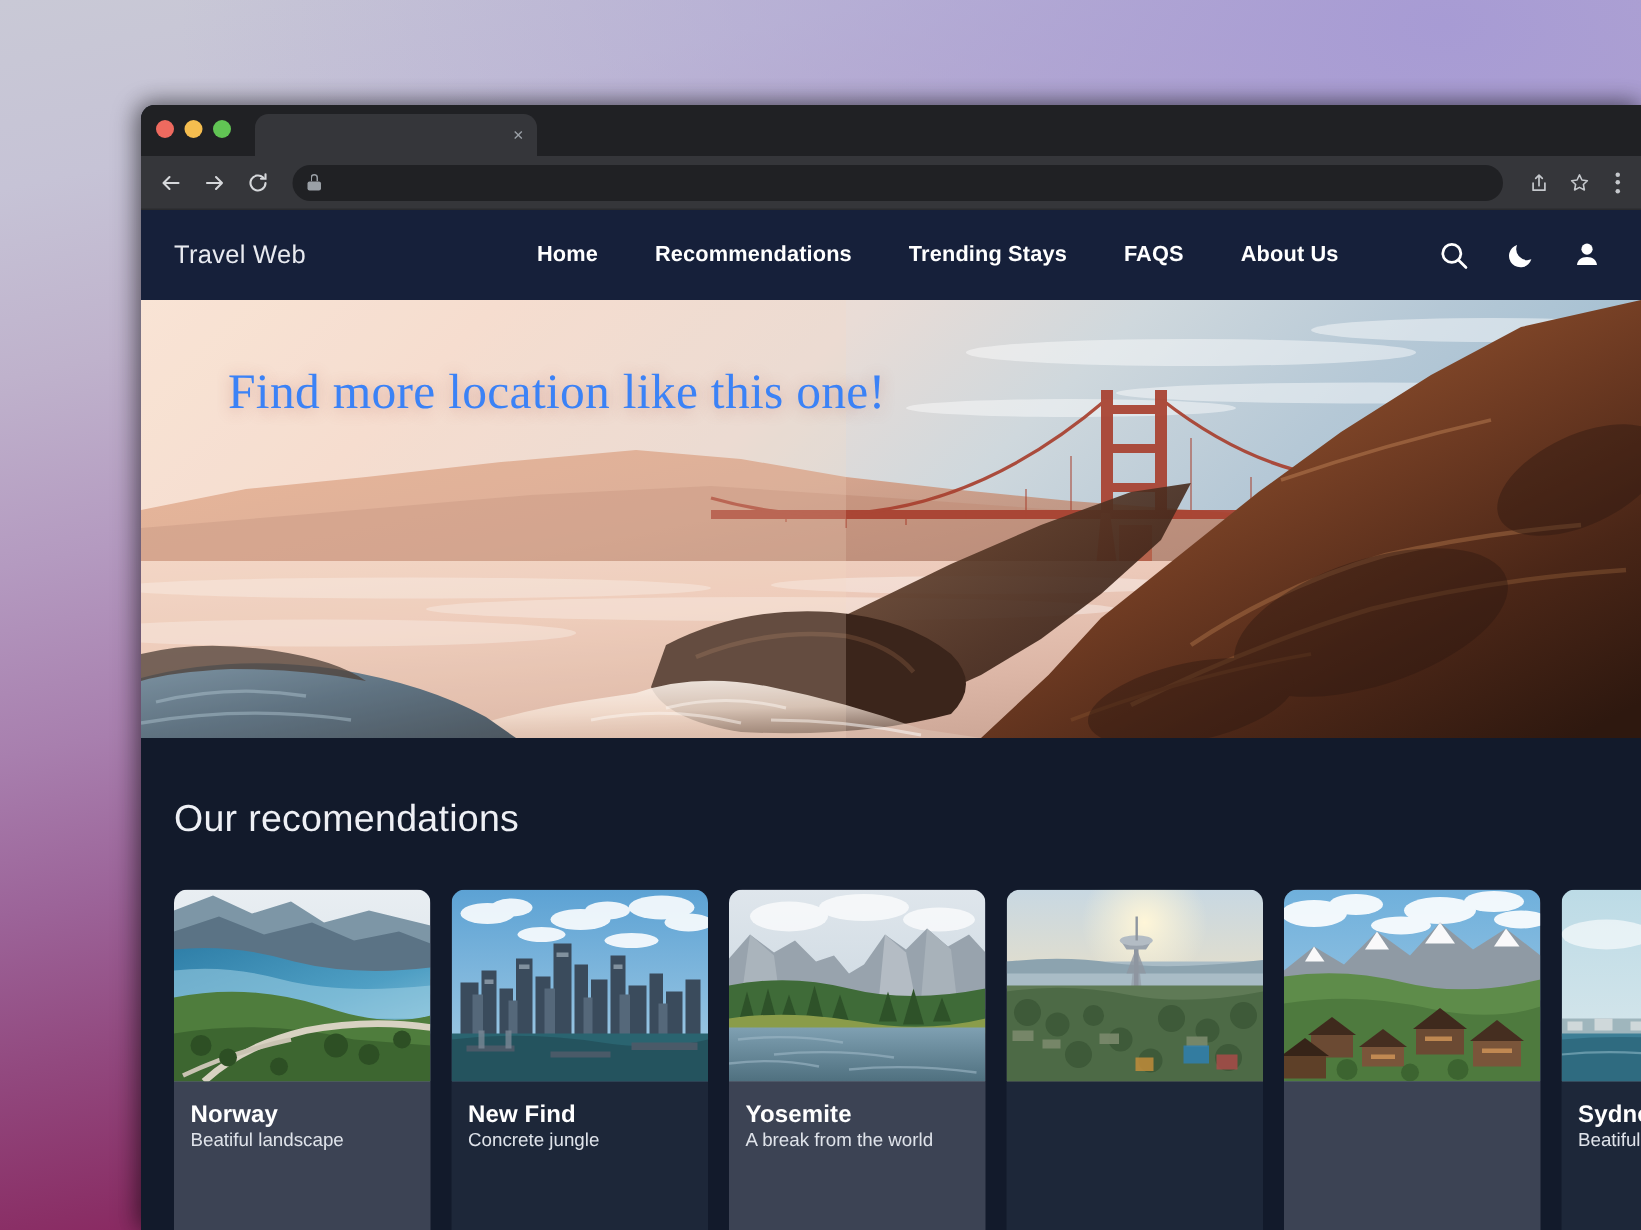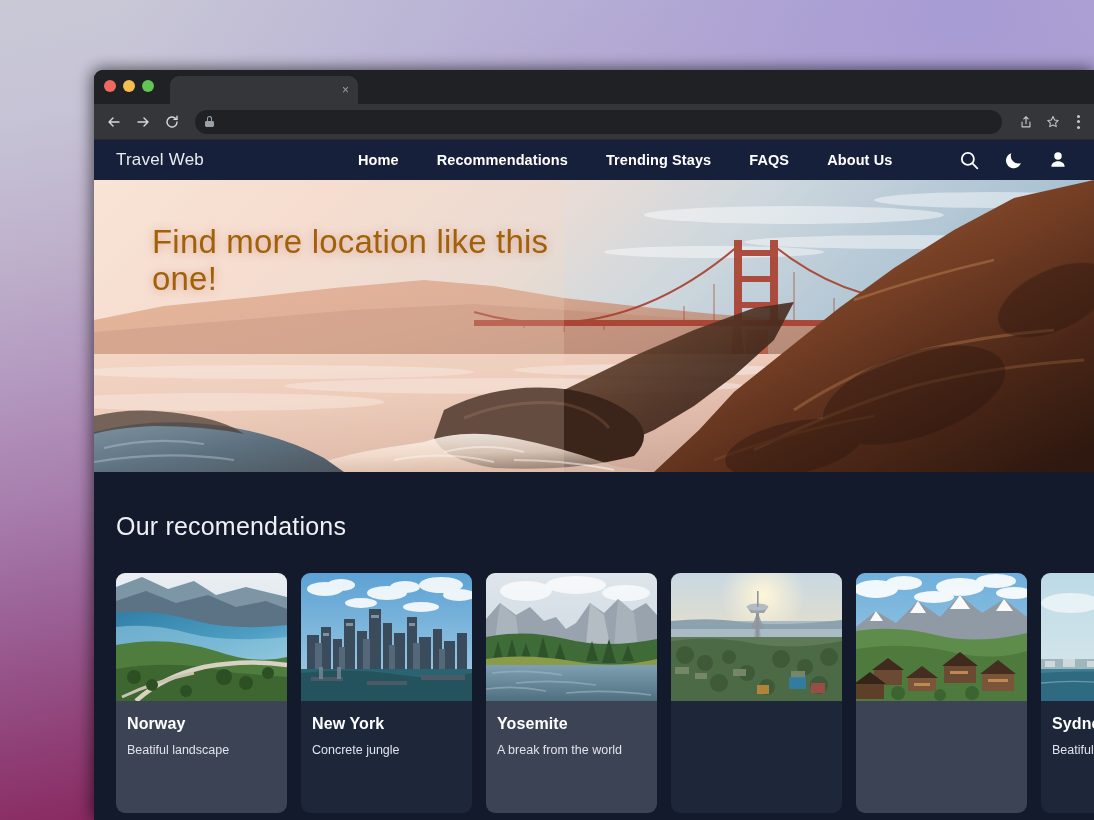--- a/index.html
+++ b/index.html
@@ -73,41 +73,42 @@
   .url-text { font-size:11px; color:#9aa0a6; margin-left:7px; }
   .tbicon { color:#c5c8cc; display:flex; align-items:center; justify-content:center; }
   .kebab { display:flex; flex-direction:column; gap:2.5px; padding:0 4px; }
   .kebab i { width:3px; height:3px; border-radius:50%; background:#c5c8cc; display:block; }
 
   
   .page { height:680px; background:#121a2b; overflow:hidden; position:relative; }
 
   
   .sitenav {
-    height:40px; background:#16203a;
+    height:60px; background:#16203a;
     display:flex; align-items:center;
     padding:0 22px 0 22px;
   }
   .brand { font-size:17px; color:#e8eaf0; font-weight:400; letter-spacing:0.2px; }
   .navlinks { display:flex; align-items:flex-end; gap:38px; margin-left:154px; }
   .navlink { font-size:14.5px; color:#ffffff; font-weight:700; letter-spacing:0.1px; white-space:nowrap; }
   .navicons { margin-left:auto; display:flex; align-items:center; gap:24px; padding-right:4px; }
   .navicons svg { display:block; }
 
   
   .hero { height:292px; position:relative; overflow:hidden; }
   .hero-img { position:absolute; inset:0; }
   .hero-content {
     position:absolute; left:58px; top:44px; z-index:5;
     width:470px;
   }
   .hero-title {
-    font-size:33px; line-height:1.12; color:#a16207;
+    font-size:33px; line-height:1.12; color:#3b82f6;
     font-weight:400; letter-spacing:0.2px;
     text-shadow:0 1px 10px rgba(180,90,80,0.45);
+    font-family:Liberation Serif, serif;
   }
   .hero-btn {
     margin-top:24px;
     display:inline-block;
     background:#fdfcfb; color:#c9184a;
     font-size:17px; font-weight:400;
     padding:15px 34px; border-radius:28px;
     border:none; cursor:pointer;
     font-family:"Liberation Sans", sans-serif;
     box-shadow:0 2px 10px rgba(0,0,0,0.10);
@@ -120,21 +121,21 @@
   .card {
     width:171px; flex:0 0 171px;
     border-radius:9px; overflow:hidden;
     height:240px;
   }
   .card.lite { background:#3c4354; }
   .card.dark { background:#1d2739; }
   .card-img { height:128px; width:100%; position:relative; overflow:hidden; }
   .card-body { padding:14px 11px 0 11px; }
   .card-name { font-size:16px; color:#ffffff; font-weight:700; letter-spacing:0.1px; }
-  .card-desc { font-size:12.5px; color:#dfe3ea; margin-top:10px; font-weight:400; }
+  .card-desc { font-size:12.5px; color:#dfe3ea; margin-top:0; font-weight:400; }
 </style>
 </head>
 <body>
 
 <div class="browser">
 
   <div class="tabstrip">
     <div class="traffic">
       <span class="dot red"></span>
       <span class="dot yellow"></span>
@@ -464,21 +465,21 @@
                   <rect x="66" y="108" width="40" height="4"></rect>
                 <rect x="120" y="102" width="44" height="5"></rect>
               </g>
               <g fill="#7a8896" opacity="0.8">
                 <rect x="18" y="94" width="4" height="12"></rect>
                   <rect x="36" y="94" width="4" height="12"></rect>
               </g>
             </svg>
           </div>
           <div class="card-body">
-            <div class="card-name">New York</div>
+            <div class="card-name">New Find</div>
             <div class="card-desc">Concrete jungle</div>
           </div>
         </div>
 
         <div class="card lite">
           <div class="card-img">
             <svg width="100%" height="100%" viewBox="0 0 171 128" preserveAspectRatio="xMidYMid slice">
               <defs>
                 <linearGradient id="ysky" x1="0" y1="0" x2="0" y2="1">
                     <stop offset="0%" stop-color="#dfe6ec"></stop>

